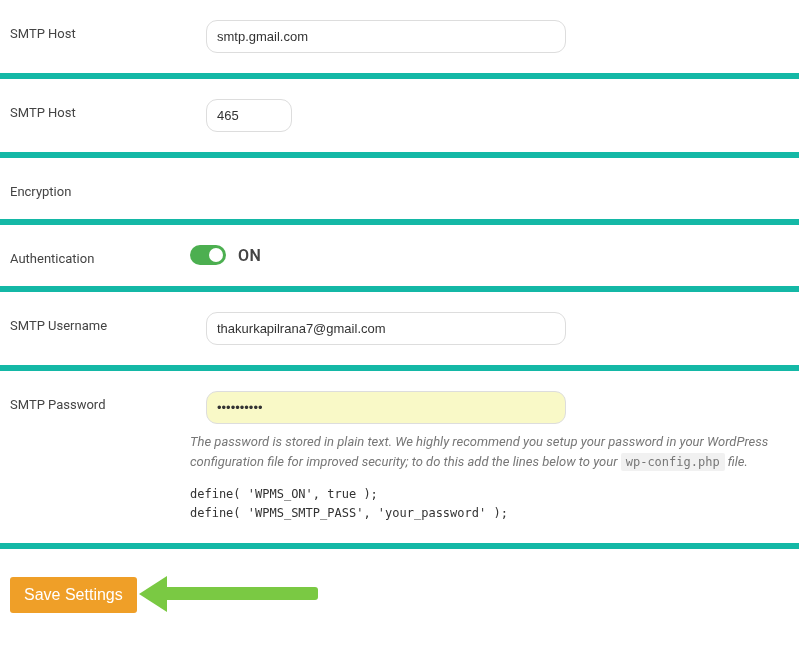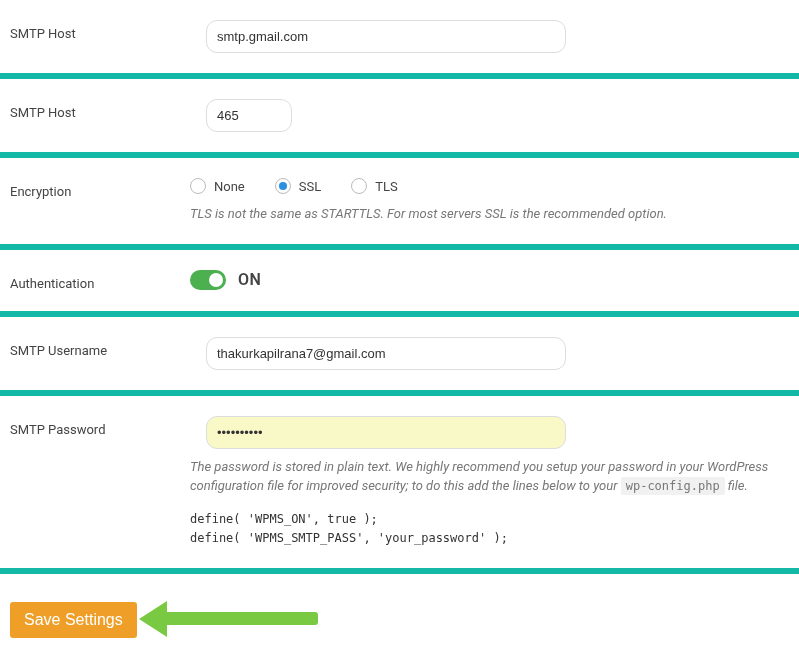--- a/index.html
+++ b/index.html
@@ -171,37 +171,20 @@
 
 <div class="row">
   <div class="label-col">SMTP Host</div>
   <div class="input-col">
     <input type="text" class="small" value="465" style="">
   </div>
 </div>
 
 <div class="row">
   <div class="label-col">Encryption</div>
-  <div class="input-col">
-    <div class="radio-group">
-      <div class="radio-item">
-        <div class="radio-circle"></div>
-        <span class="radio-lbl">None</span>
-      </div>
-      <div class="radio-item">
-        <div class="radio-circle selected"></div>
-        <span class="radio-lbl">SSL</span>
-      </div>
-      <div class="radio-item">
-        <div class="radio-circle"></div>
-        <span class="radio-lbl">TLS</span>
-      </div>
-    </div>
-    <div class="help-text">TLS is not the same as STARTTLS. For most servers SSL is the recommended option.</div>
-  </div>
 </div>
 
 <div class="row">
   <div class="label-col">Authentication</div>
   <div class="input-col">
     <div class="toggle">
       <div class="toggle-switch">
         <div class="toggle-knob"></div>
       </div>
       <span class="toggle-text">ON</span>

